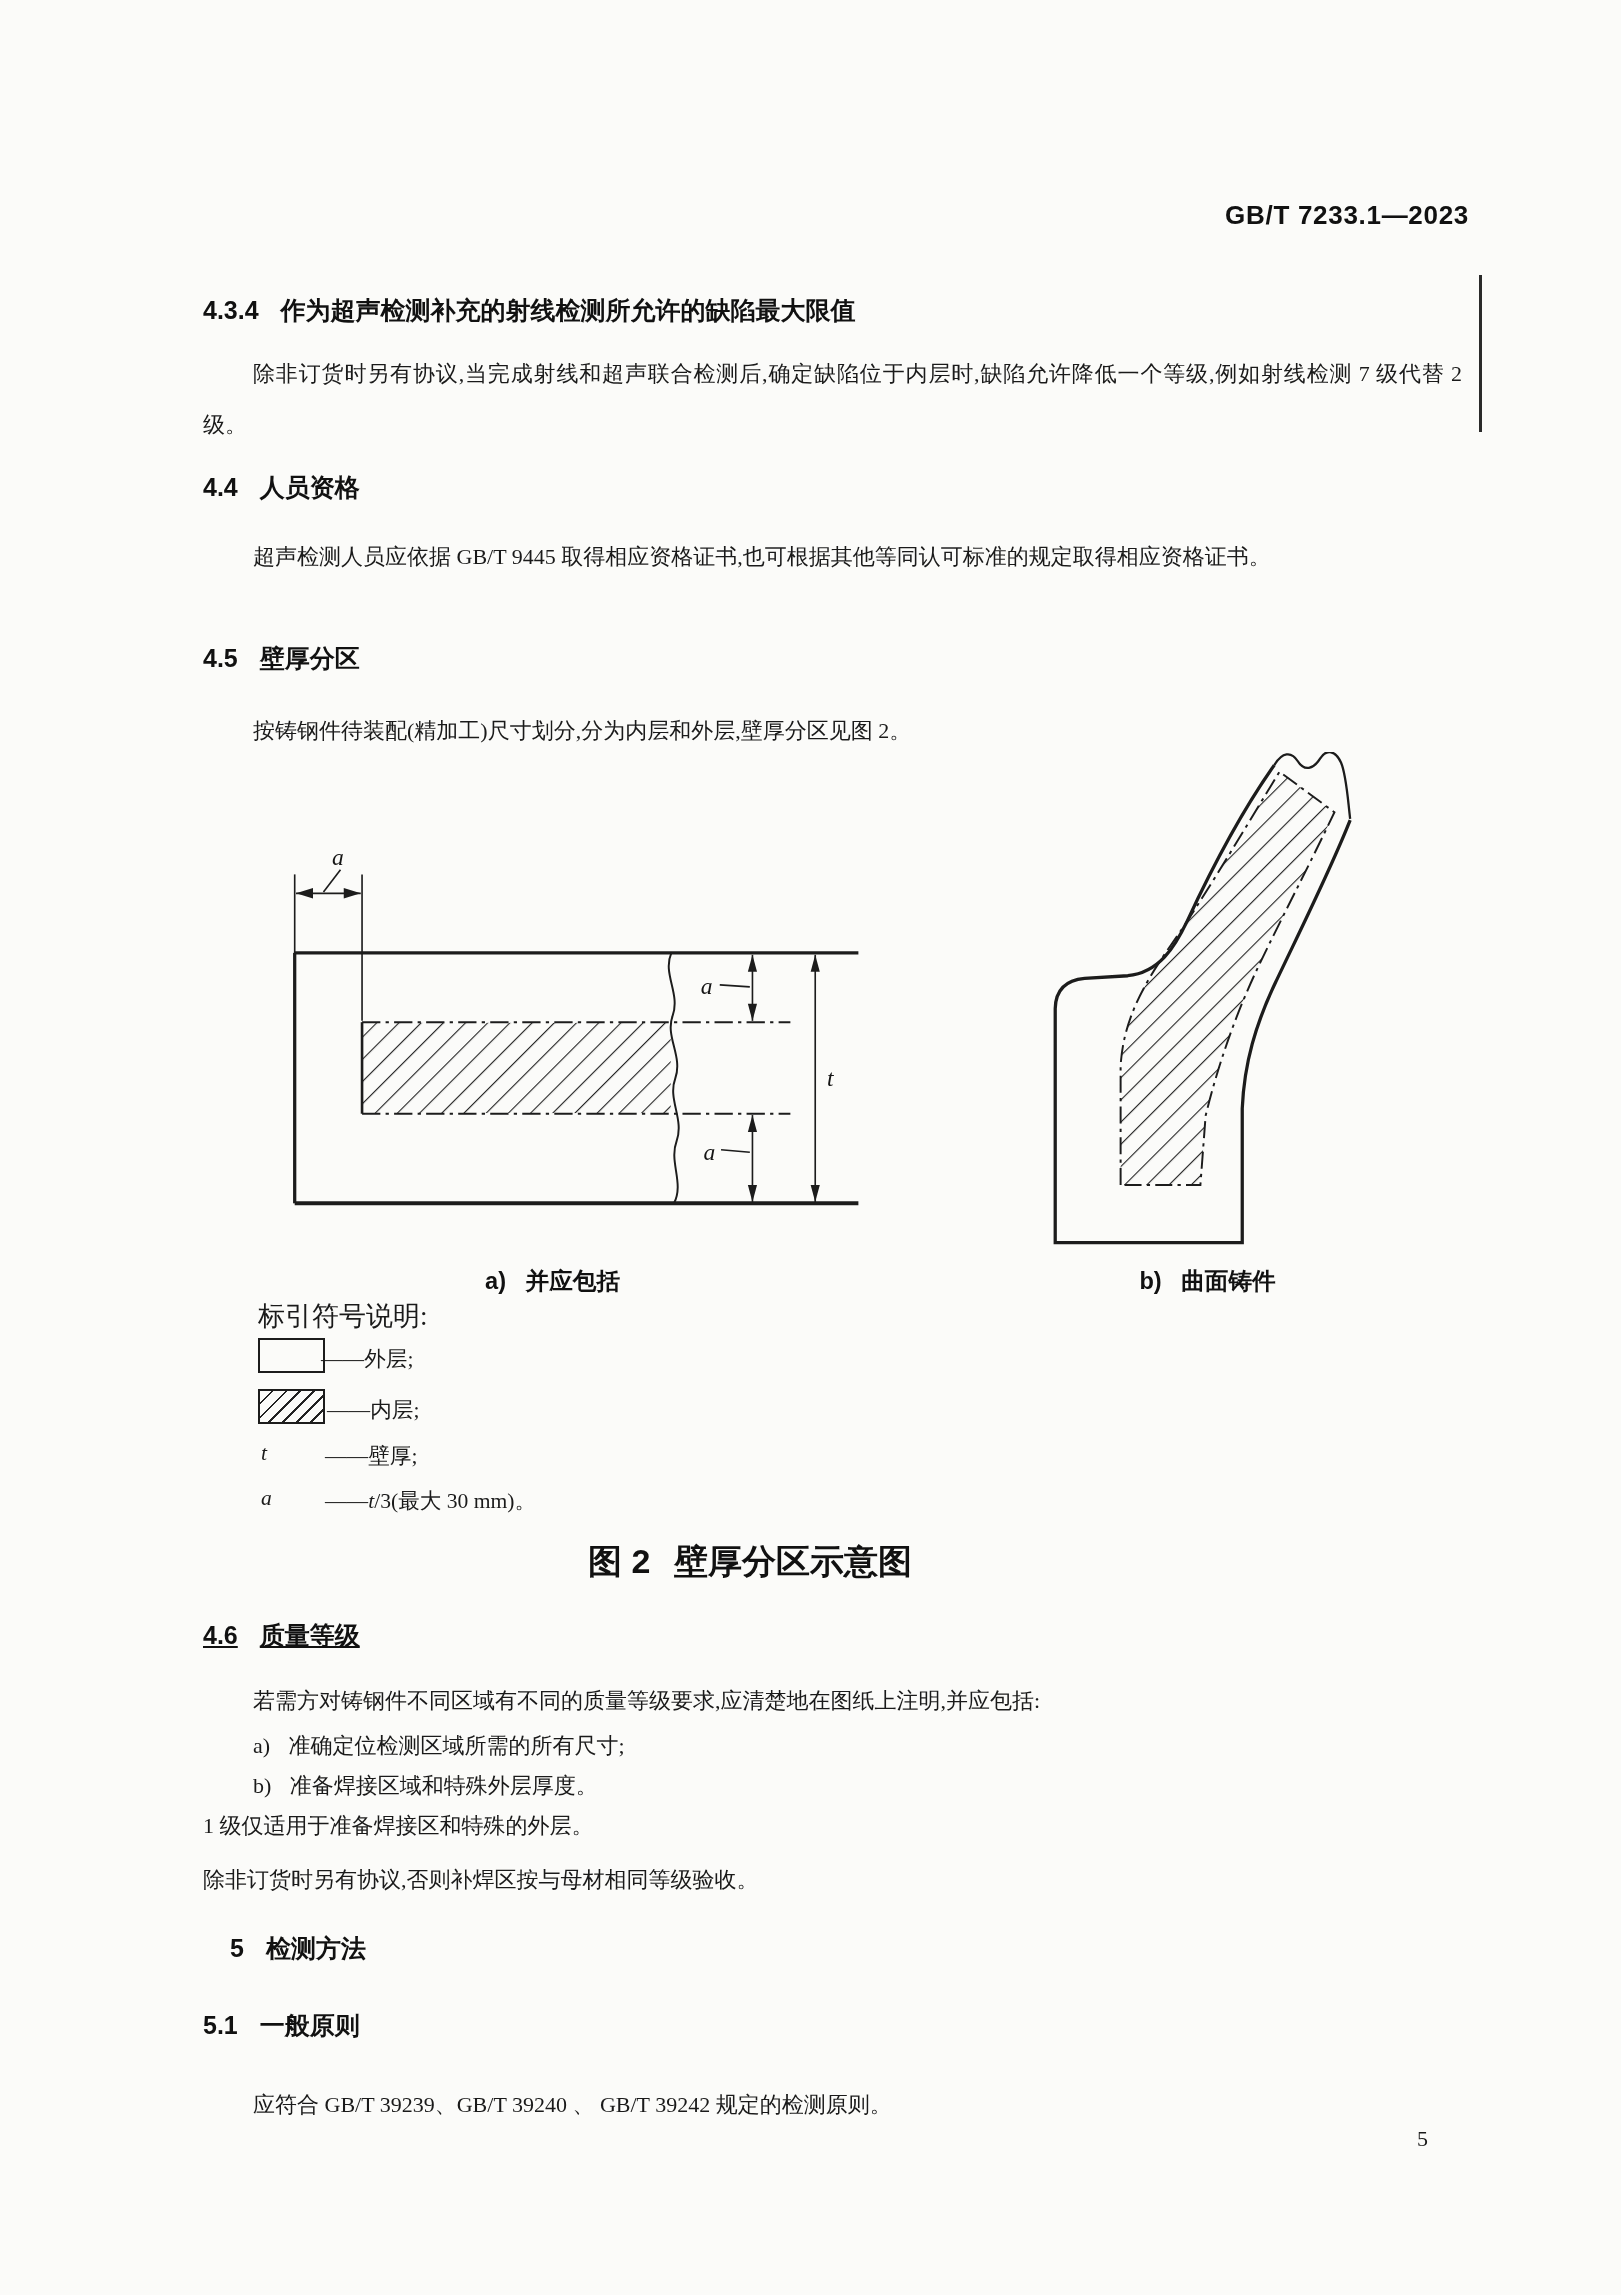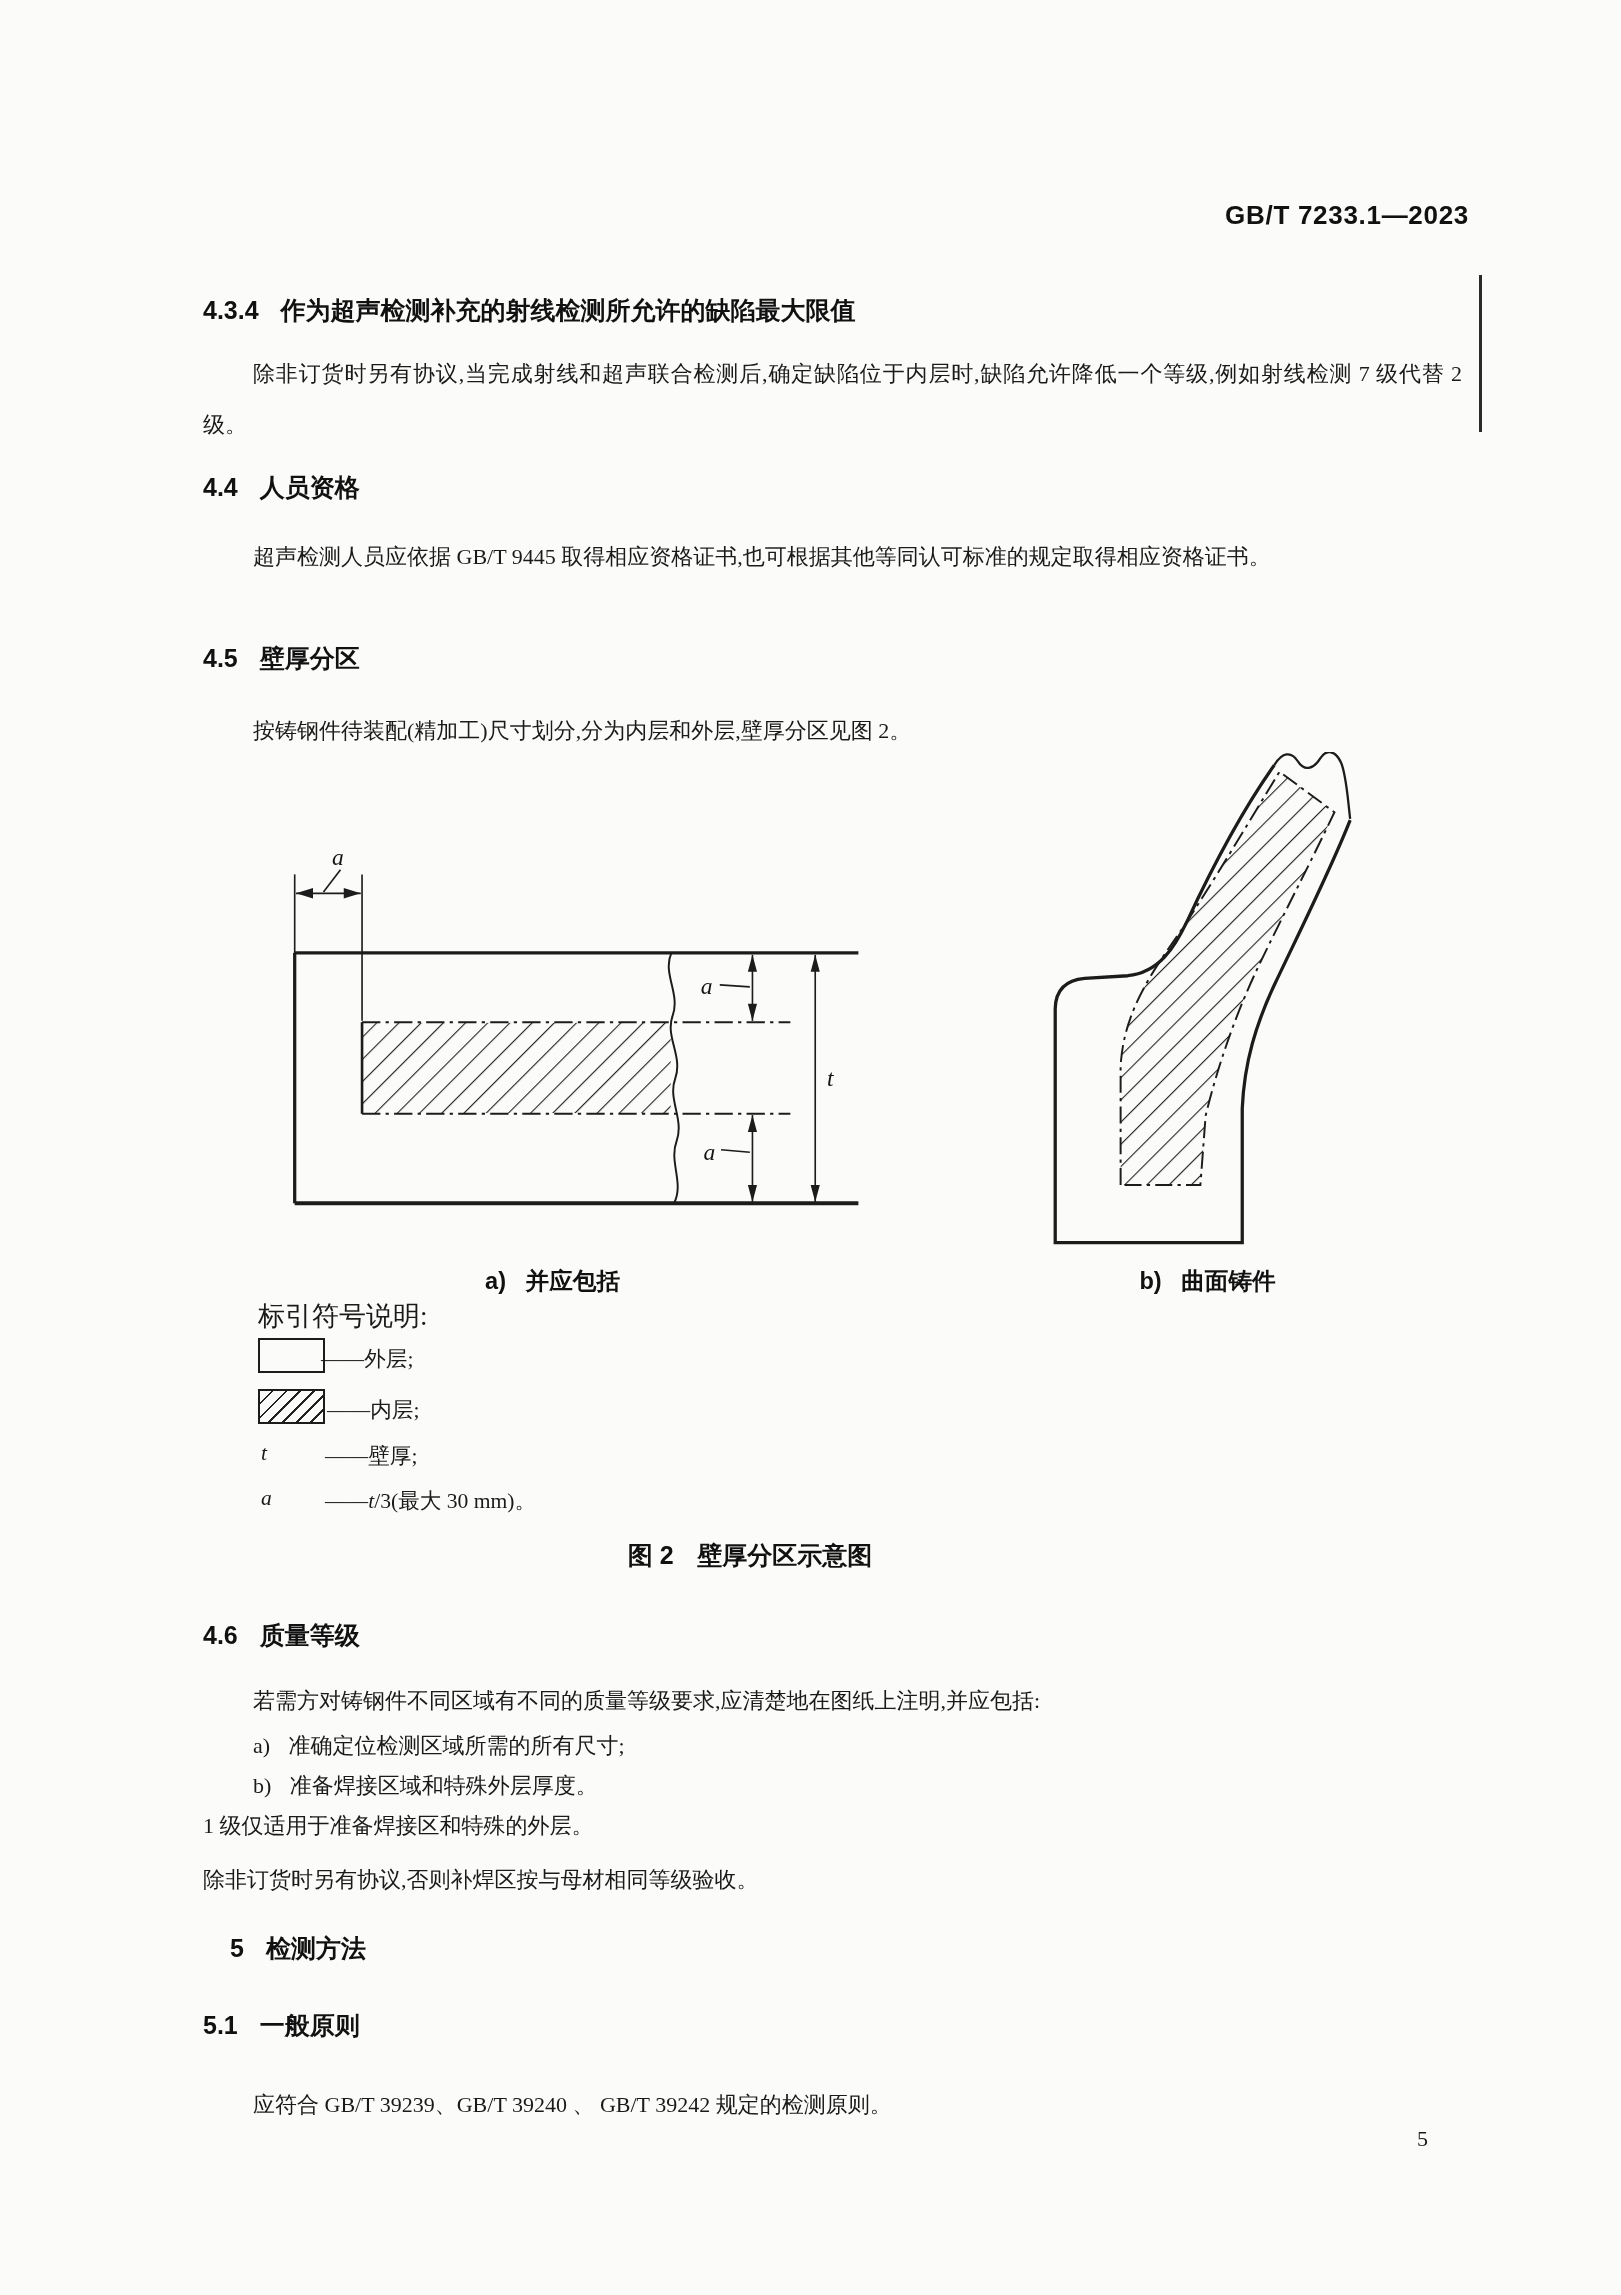--- a/index.html
+++ b/index.html
@@ -27,21 +27,21 @@
   }
   .change-bar{width:2.6px;height:157px;background:#2a2a2a;}
   .caption{
     font-family:"Liberation Sans","DejaVu Sans",sans-serif;
     font-weight:700;font-size:23.6px;color:#111;
     width:327px;text-align:center;white-space:nowrap;
   }
   .caption .cap-label{margin-right:19.6px;}
   .fig-title{
     font-family:"Liberation Sans","DejaVu Sans",sans-serif;
-    font-weight:700;font-size:25px;color:#111;
+    font-weight:700;font-size:34px;color:#111;
     width:1500px;text-align:center;white-space:nowrap;
   }
   .fig-title .cap-label{margin-right:23.6px;}
   .legend-title{font-size:27px;color:#1a1a1a;}
   .legend-row-text{font-size:21.6px;color:#1a1a1a;white-space:nowrap;}
   .legend-box{
     width:63px;height:31px;border:2.6px solid #1c1c1c;background:#fbfbf9;
   }
   .legend-box.hatched{
     border-width:2px;
@@ -178,21 +178,21 @@
 
 <div class="abs legend-row-text var-italic" style="left:261px;top:1486px;">a</div>
 <div class="abs legend-row-text" style="left:325px;top:1486px;">
   <span>——</span><span class="var-italic">t</span><span>/3(最大 30 mm)。</span>
 </div>
 
 <div class="abs fig-title" style="left:0px;top:1539px;">
   <span class="cap-label">图 2</span><span>壁厚分区示意图</span>
 </div>
 
-<div class="abs heading" style="left:203px;top:1621px;">
+<div class="abs heading" style="left:203px;top:1621px;text-decoration:underline;">
   <span class="num">4.6</span><span>质量等级</span>
 </div>
 <div class="abs body-text indent" style="left:203px;top:1675px;">若需方对铸钢件不同区域有不同的质量等级要求,应清楚地在图纸上注明,并应包括:</div>
 <div class="abs body-text" style="left:253px;top:1720px;">
   <span class="list-label">a)</span><span>准确定位检测区域所需的所有尺寸;</span>
 </div>
 <div class="abs body-text" style="left:253px;top:1760px;">
   <span class="list-label">b)</span><span>准备焊接区域和特殊外层厚度。</span>
 </div>
 <div class="abs body-text" style="left:203px;top:1800px;">1 级仅适用于准备焊接区和特殊的外层。</div>

